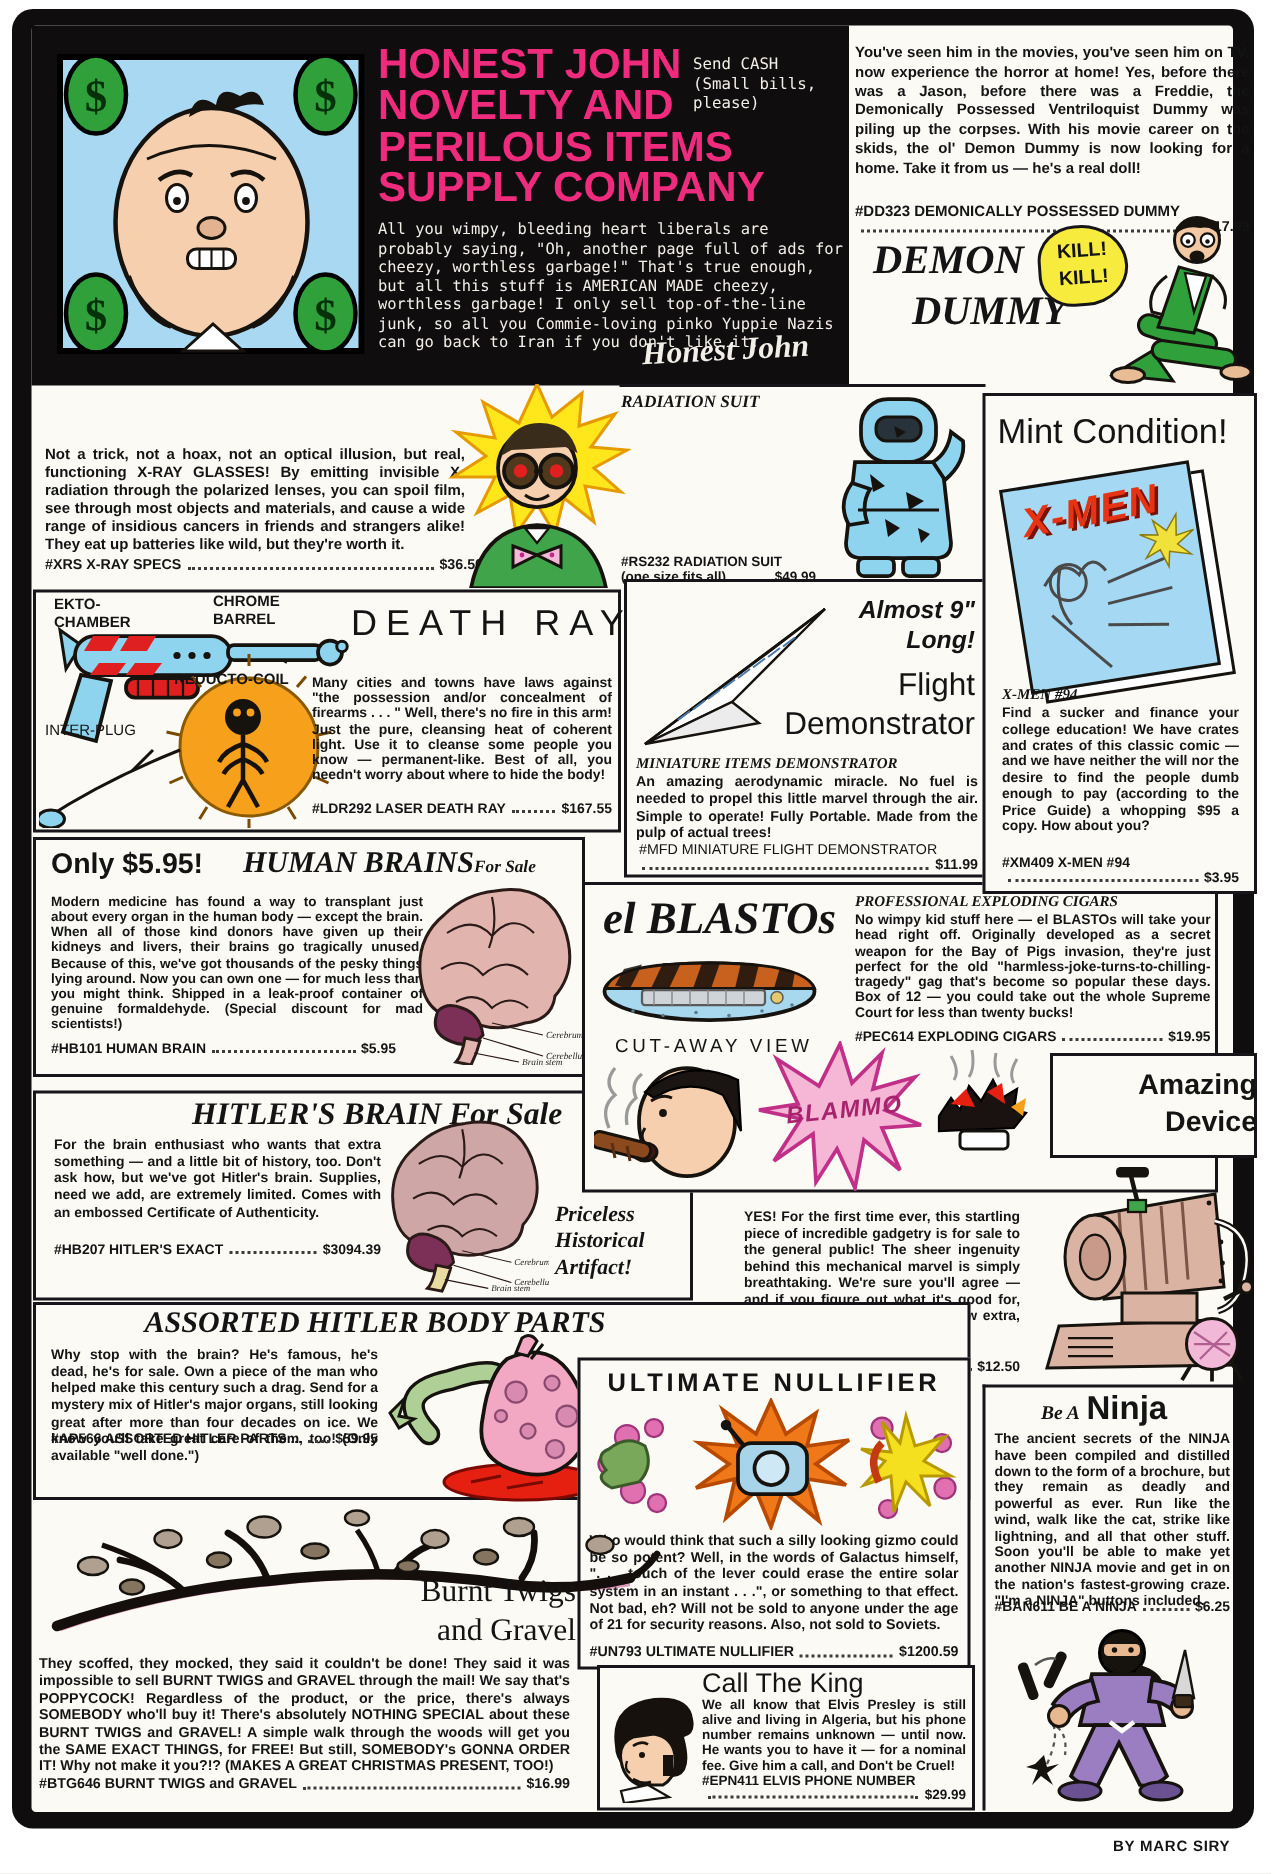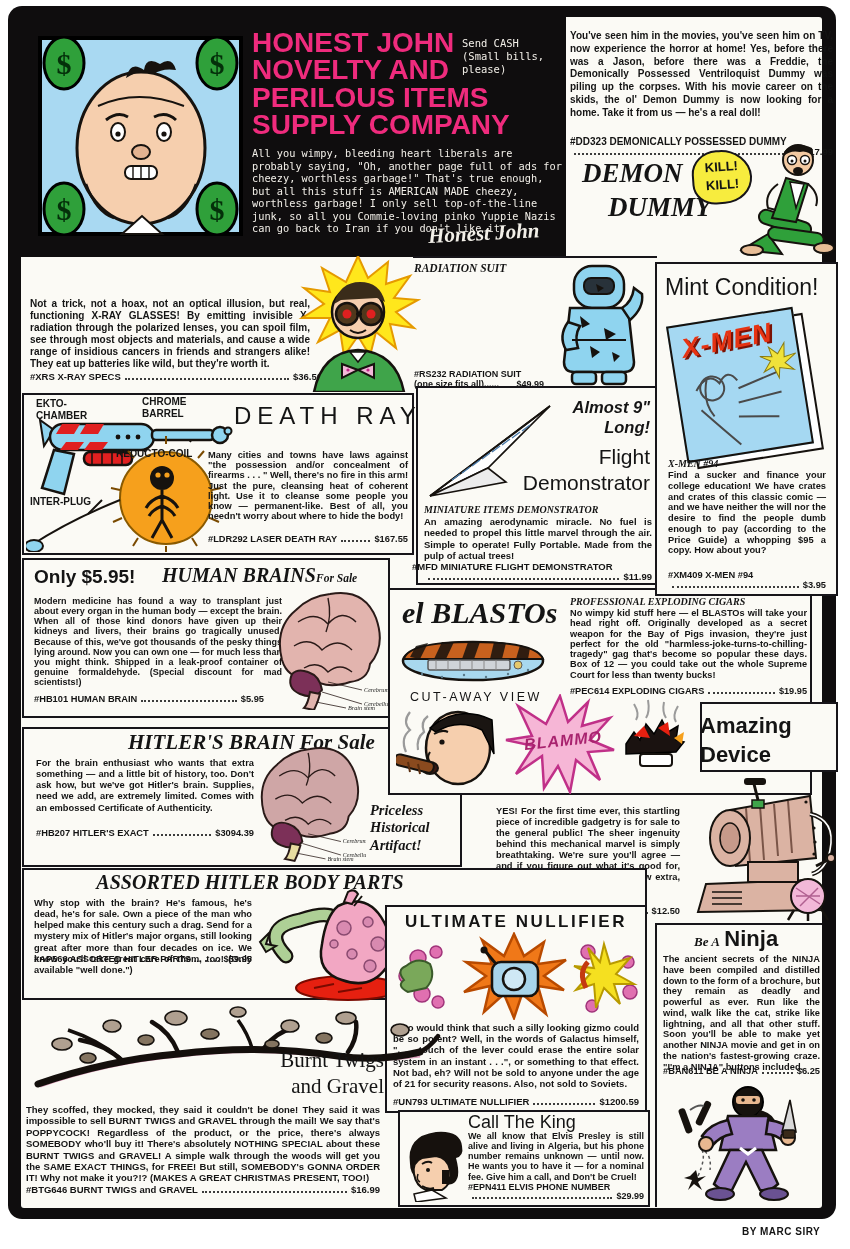--- a/index.html
+++ b/index.html
@@ -176,21 +176,21 @@
       </g>
       <path d="M4,150 q40,-26 90,-46" stroke="#16120e" stroke-width="2" fill="none"></path>
       <ellipse cx="8" cy="150" rx="9" ry="6" fill="#8fd4ef" stroke="#16120e" stroke-width="2"></ellipse>
     </svg>
   </div>
   <div class="abs pre" style="left:36px;top:398px;font-weight:bold;font-size:10px;line-height:1.15">EKTO-
 CHAMBER</div>
   <div class="abs pre" style="left:142px;top:396px;font-weight:bold;font-size:10px;line-height:1.15">CHROME
 BARREL</div>
   <div class="abs" style="left:116px;top:448px;font-weight:bold;font-size:10px">REDUCTO-COIL</div>
-  <div class="abs" style="left:30px;top:496px;font-weight:bold;font-size:10px">INTER-PLUG</div>
+  <div class="abs" style="left:30px;top:482px;font-weight:normal;font-size:10px">INTER-PLUG</div>
   <div class="abs" style="left:234px;top:402px;font-size:24px;font-weight:500;letter-spacing:6px">DEATH RAY</div>
   <div class="abs copy" style="left:208px;top:450px;width:200px;font-size:9.3px;line-height:1.1">Many cities and towns have laws against "the possession and/or concealment of firearms . . . " Well, there's no fire in this arm! Just the pure, cleansing heat of coherent light. Use it to cleanse some people you know — permanent-like. Best of all, you needn't worry about where to hide the body!</div>
   <div class="row" style="left:208px;top:534px;width:200px;font-size:9.3px">
     <span>#LDR292 LASER DEATH RAY</span>
     <span class="lead"></span>
     <span>$167.55</span>
   </div>
 
   <div class="box" style="left:416px;top:386px;width:242px;height:199px"></div>
   <div class="abs" style="left:424px;top:398px">
@@ -202,21 +202,21 @@
         <path d="M28,82 l8,-6 M38,75 l8,-6 M48,68 l8,-6 M58,61 l8,-6 M68,54 l8,-6 M78,47 l8,-6 M88,40 l8,-6 M98,33 l8,-6"></path>
       </g>
     </svg>
   </div>
   <div class="abs pre ital" style="left:544px;top:398px;width:106px;font-size:16.5px;font-weight:600;text-align:right;line-height:1.2">Almost 9"
 Long!</div>
   <div class="abs pre" style="left:478px;top:444px;width:172px;font-size:21px;font-weight:400;text-align:right;line-height:1.25">Flight
 Demonstrator</div>
   <div class="abs si" style="left:424px;top:504px;font-size:10px">MINIATURE ITEMS DEMONSTRATOR</div>
   <div class="abs copy" style="left:424px;top:516px;width:228px">An amazing aerodynamic miracle. No fuel is needed to propel this little marvel through the air. Simple to operate! Fully Portable. Made from the pulp of actual trees!</div>
-  <div class="abs" style="left:412px;top:561px;font-weight:bold;font-size:9.5px">#MFD MINIATURE FLIGHT DEMONSTRATOR</div>
+  <div class="abs" style="left:426px;top:561px;font-weight:normal;font-size:9.5px">#MFD MINIATURE FLIGHT DEMONSTRATOR</div>
   <div class="row" style="left:424px;top:571px;width:228px">
     <span class="lead"></span>
     <span>$11.99</span>
   </div>
 
   <div class="box" style="left:22px;top:558px;width:368px;height:160px"></div>
   <div class="abs" style="left:34px;top:566px;font-size:19px;font-weight:800">Only $5.95!</div>
   <div class="abs si" style="left:162px;top:564px;font-size:20px">HUMAN BRAINS</div>
   <div class="abs si" style="left:316px;top:572px;font-size:11.5px">For Sale</div>
   <div class="abs copy" style="left:34px;top:596px;width:248px;font-size:9px;line-height:1.13">Modern medicine has found a way to transplant just about every organ in the human body — except the brain. When all of those kind donors have given up their kidneys and livers, their brains go tragically unused. Because of this, we've got thousands of the pesky things lying around. Now you can own one — for much less than you might think. Shipped in a leak-proof container of genuine formaldehyde. (Special discount for mad scientists!)</div>
@@ -345,21 +345,21 @@
   </div>
   <div class="abs si" style="left:668px;top:458px;font-size:10px">X-MEN #94</div>
   <div class="abs copy" style="left:668px;top:470px;width:158px;font-size:9.3px;line-height:1.16">Find a sucker and finance your college education! We have crates and crates of this classic comic — and we have neither the will nor the desire to find the people dumb enough to pay (according to the Price Guide) a whopping $95 a copy. How about you?</div>
   <div class="abs" style="left:668px;top:570px;font-weight:bold;font-size:9.3px">#XM409 X-MEN #94</div>
   <div class="row" style="left:668px;top:580px;width:158px;font-size:9.3px">
     <span class="lead"></span>
     <span>$3.95</span>
   </div>
 
   <div class="box" style="left:700px;top:702px;width:138px;height:70px"></div>
-  <div class="abs pre" style="left:700px;top:712px;width:138px;font-size:22px;font-weight:800;text-align:left;line-height:1.3">Amazing
+  <div class="abs pre" style="left:700px;top:712px;width:138px;font-size:19px;font-weight:800;text-align:right;line-height:1.3">Amazing
 Device</div>
   <div class="abs" style="left:690px;top:774px">
     <svg width="148" height="148" viewBox="0 0 148 148">
       <polygon points="16,110 118,106 132,136 8,138" fill="#dbb3a3" stroke="#16120e" stroke-width="2"></polygon>
       <path d="M22,118 h30 M22,124 h30 M22,130 h30" stroke="#16120e" stroke-width="1.5"></path>
       <polygon points="40,36 120,22 126,84 46,92" fill="#dbb3a3" stroke="#16120e" stroke-width="2"></polygon>
       <path d="M56,34 l4,54 M70,32 l4,54 M84,30 l4,52 M98,27 l4,52" stroke="#7a5548" stroke-width="2"></path>
       <ellipse cx="40" cy="64" rx="20" ry="28" fill="#dbb3a3" stroke="#16120e" stroke-width="2"></ellipse>
       <ellipse cx="40" cy="64" rx="10" ry="15" fill="#c79a8a" stroke="#16120e" stroke-width="1.5"></ellipse>
       <rect x="58" y="88" width="50" height="20" fill="#dbb3a3" stroke="#16120e" stroke-width="2"></rect>

